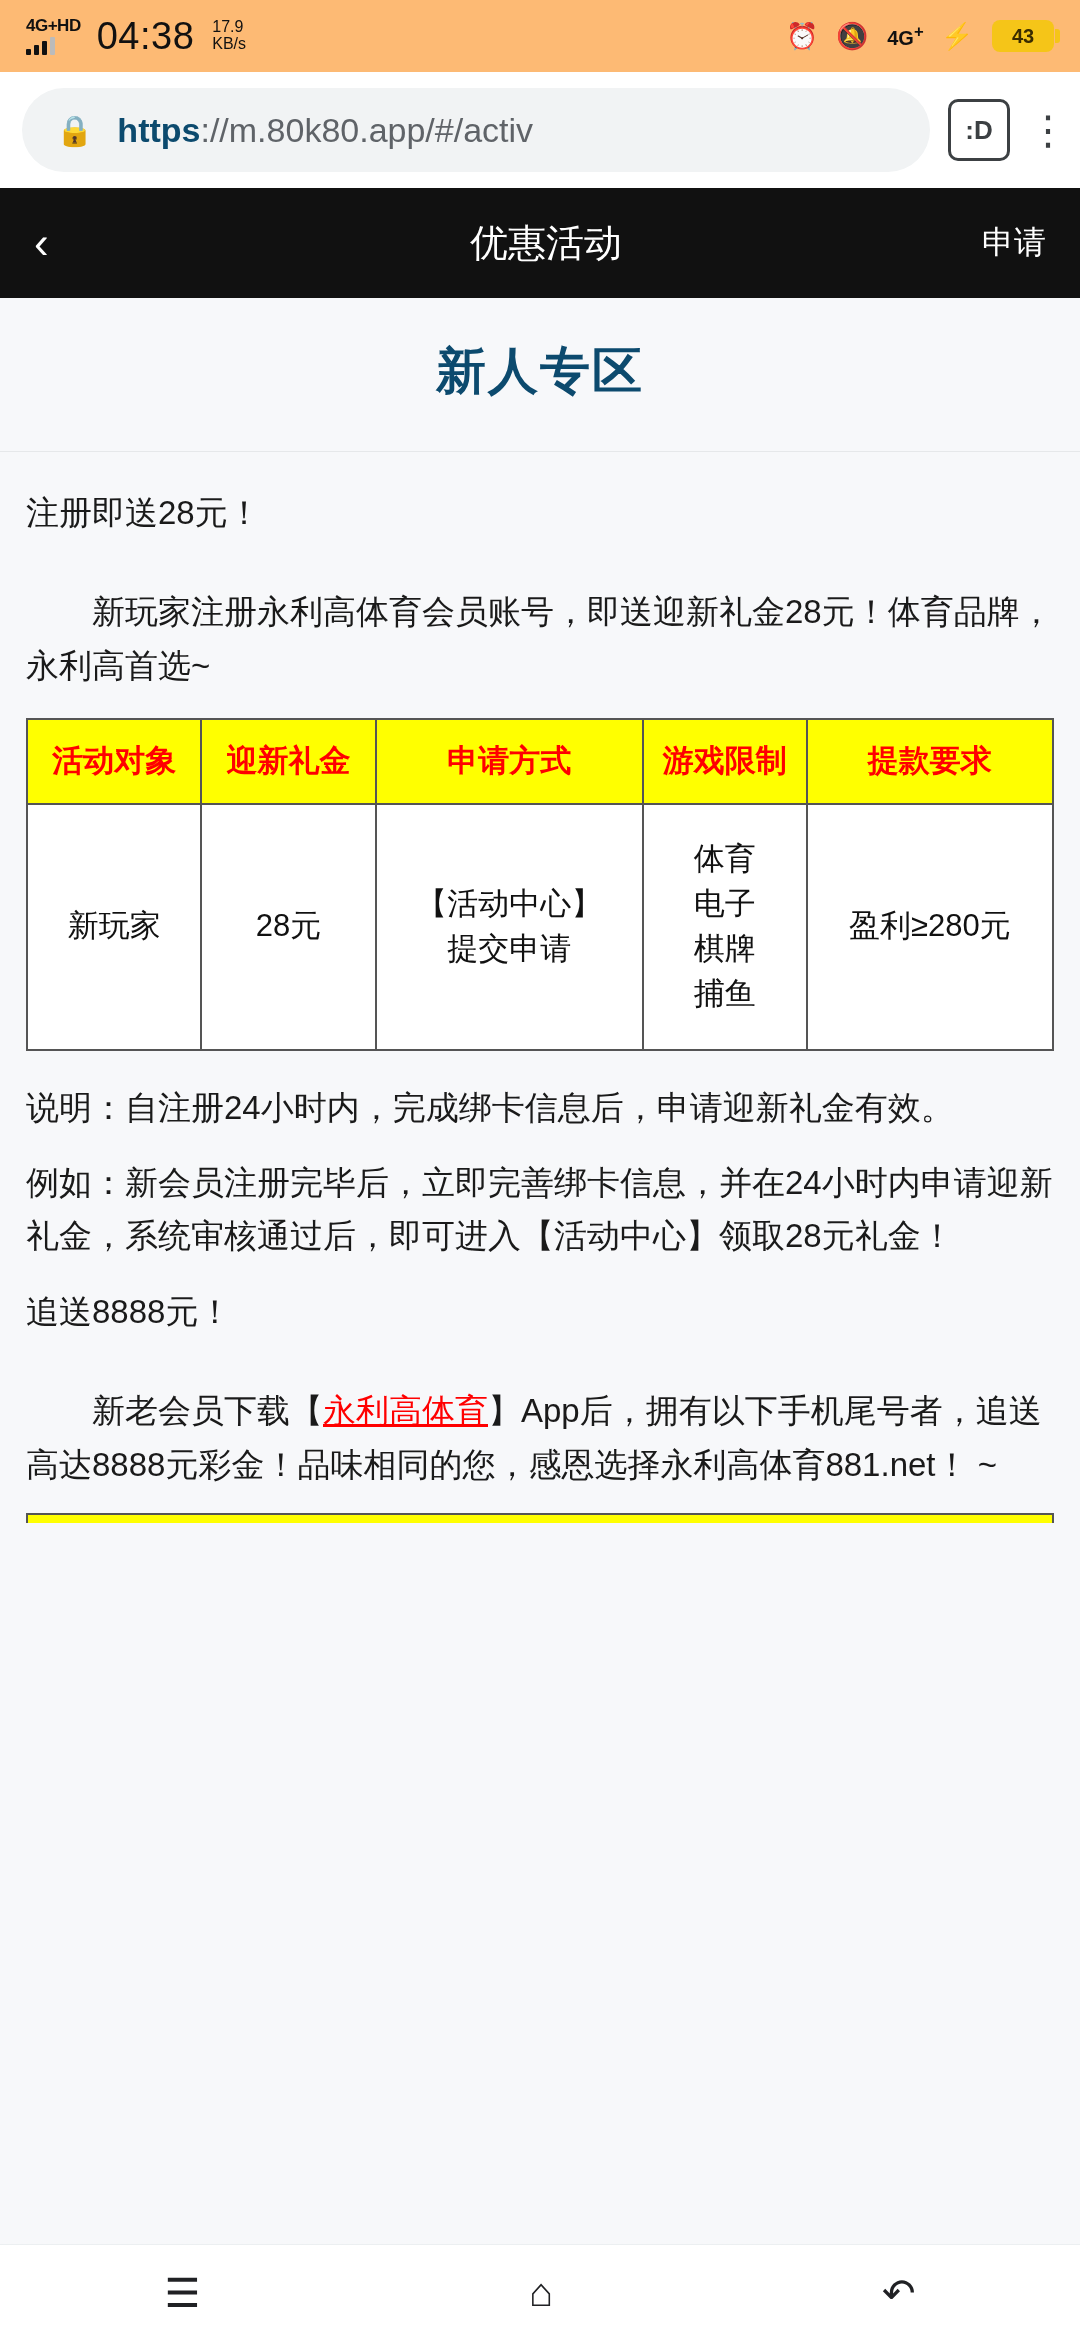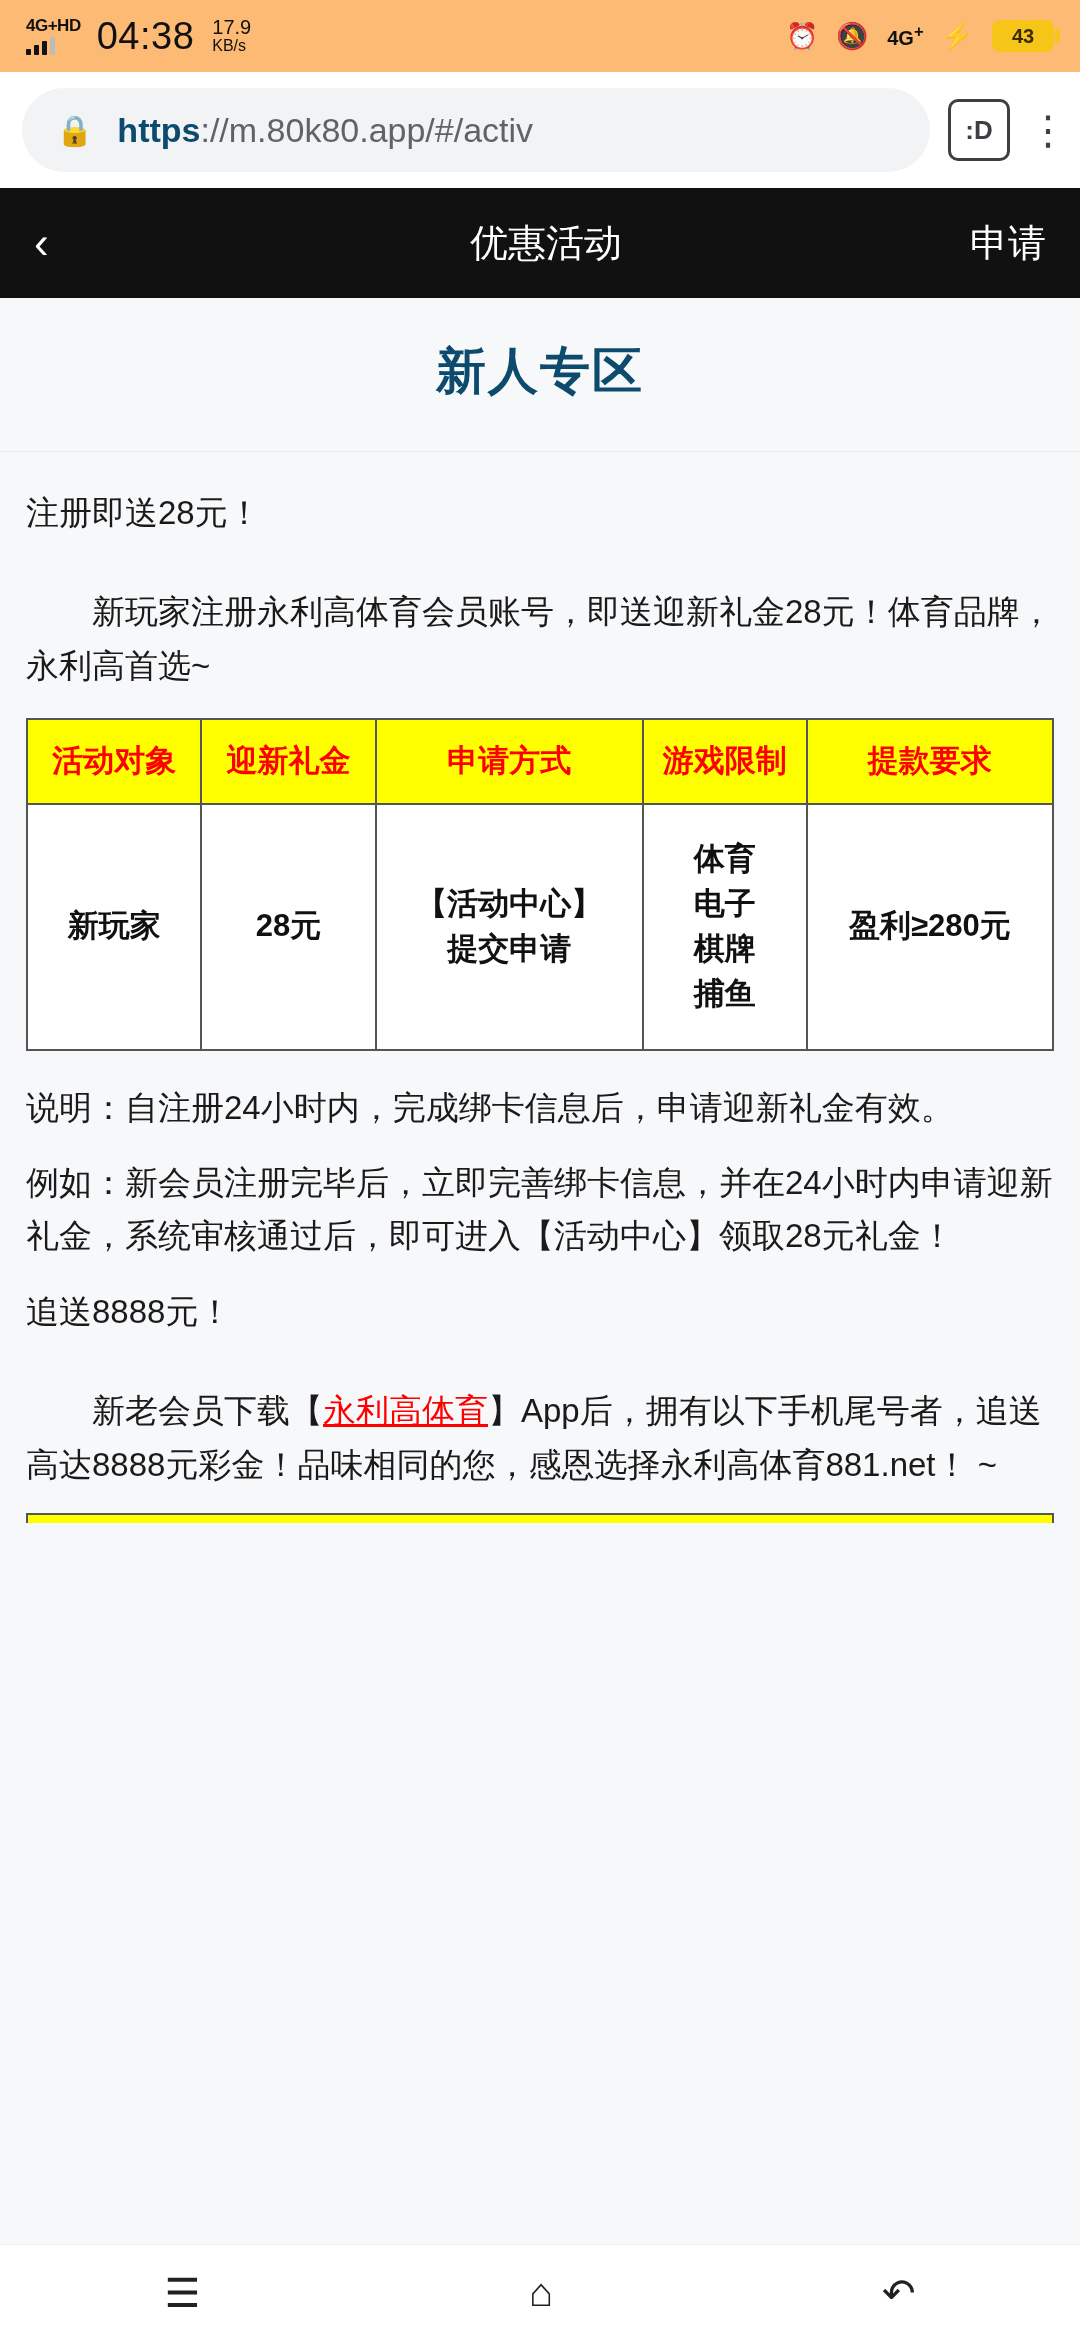--- a/index.html
+++ b/index.html
@@ -22,21 +22,21 @@
   .net-stack { display:flex; flex-direction:column; align-items:flex-start; line-height:1; }
   .net-label { font-size:17px; font-weight:bold; letter-spacing:-0.5px; }
   .sig-bars { display:flex; align-items:flex-end; gap:3px; height:18px; margin-top:3px;}
   .sig-bars i { width:5px; background:#111; display:block; border-radius:1px;}
   .sig-bars i:nth-child(1){height:6px;}
   .sig-bars i:nth-child(2){height:10px;}
   .sig-bars i:nth-child(3){height:14px;}
   .sig-bars i:nth-child(4){height:18px; background:#bbb;}
   .clock { font-size:38px; font-weight:500; margin-left:6px; letter-spacing:0.5px;}
   .speed { display:flex; flex-direction:column; line-height:1.05; margin-left:8px; }
-  .speed .v { font-size:20px; }
+  .speed .v { font-size:16px; }
   .speed .u { font-size:16px; }
   .sb-right { margin-left:auto; display:flex; align-items:center; gap:18px; }
   .icn { font-size:26px; line-height:1; color:#111; }
   .batt {
     width:62px; height:32px; border-radius:8px; background:#f5c518;
     display:flex; align-items:center; justify-content:center;
     color:#3a2c00; font-size:20px; font-weight:bold; position:relative;
   }
   .batt:after {
     content:""; position:absolute; right:-6px; top:9px; width:5px; height:14px;
@@ -70,21 +70,21 @@
   .appbar {
     height:110px; background:#111111; color:#ffffff;
     display:flex; align-items:center; padding:0 34px;
     position:relative;
   }
   .back-chev { font-size:44px; font-weight:300; line-height:1; }
   .appbar-title {
     position:absolute; left:12px; right:0; text-align:center;
     font-size:38px; font-weight:500; pointer-events:none;
   }
-  .appbar-action { margin-left:auto; font-size:38px; }
+  .appbar-action { margin-left:auto; font-size:32px; }
 
   
   .content {
     background:#f7f8fa;
     height: calc(2340px - 72px - 116px - 110px - 96px);
     overflow:hidden;
     position:relative;
   }
   .title-card {
     background:#f7f8fa;
@@ -105,21 +105,21 @@
 
   
   table.promo {
     width:100%; border-collapse:collapse; margin:26px 0 30px;
     table-layout:fixed;
     border:2px solid #555;
   }
   table.promo th, table.promo td {
     border:2px solid #555;
     text-align:center;
-    font-weight:bold;
+    font-weight:normal;
     font-size:31px;
     color:#111;
     padding:10px 4px;
   }
   table.promo th {
     background:#ffff00; color:#ff0000; font-weight:bold; font-size:31px;
     padding:16px 2px;
   }
   table.promo td { background:#ffffff; height:246px; }
   td.multiline div { line-height:1.45; }

